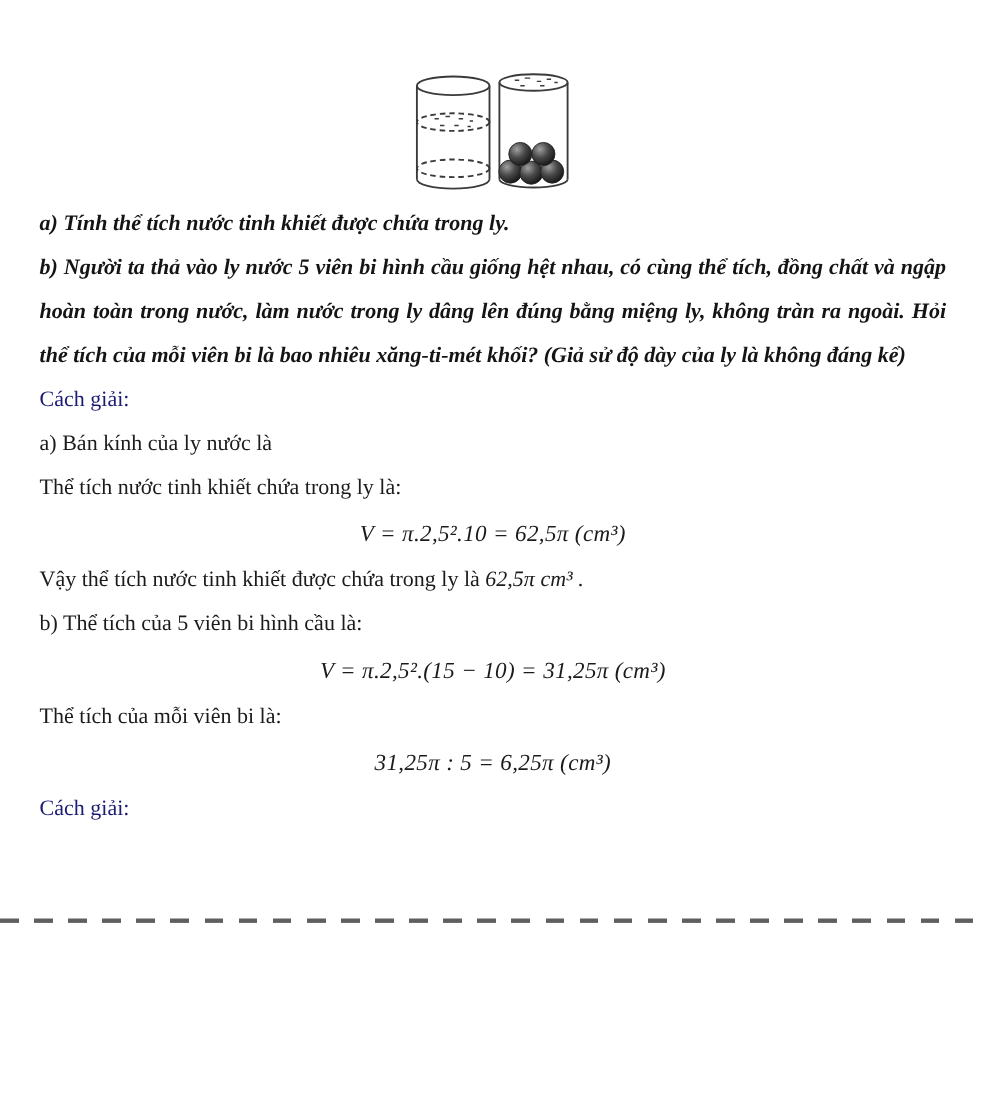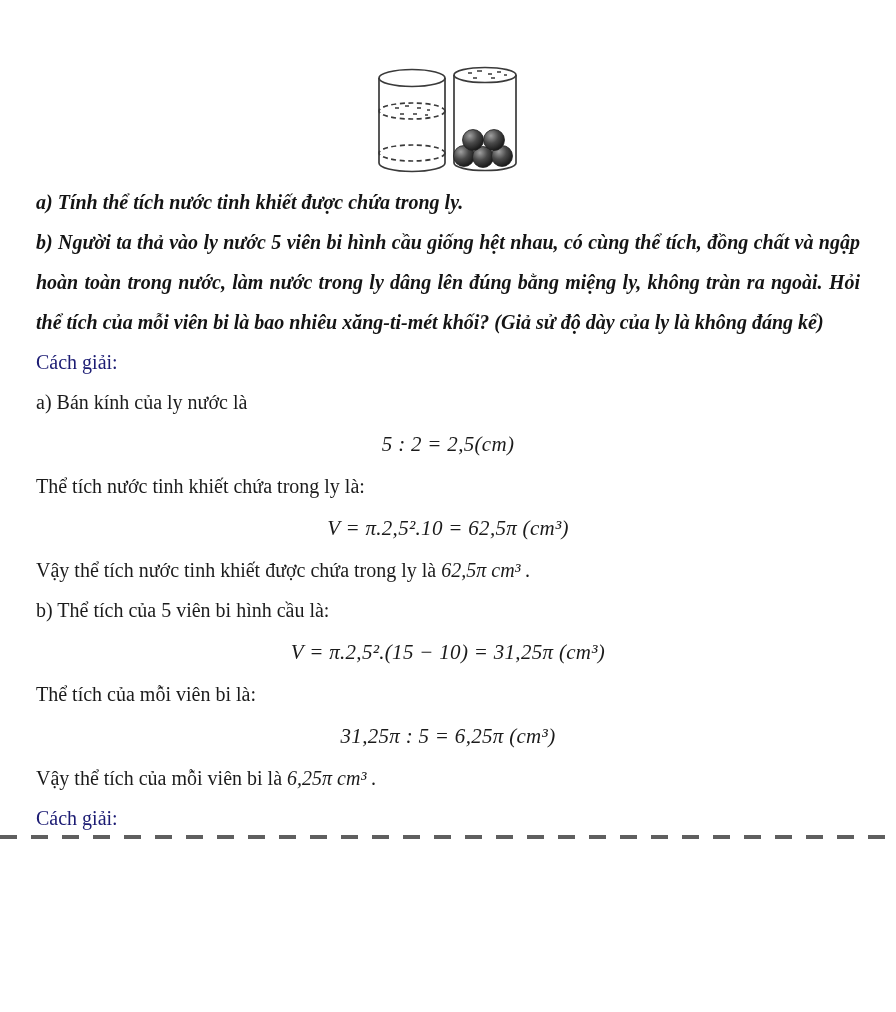--- a/index.html
+++ b/index.html
@@ -99,33 +99,31 @@
       </g>
     </svg>
   </div>
 
   <p class="stmt">a) Tính thể tích nước tinh khiết được chứa trong ly.</p>
   <p class="stmt">b) Người ta thả vào ly nước 5 viên bi hình cầu giống hệt nhau, có cùng thể tích, đồng chất và ngập hoàn toàn trong nước, làm nước trong ly dâng lên đúng bằng miệng ly, không tràn ra ngoài. Hỏi thể tích của mỗi viên bi là bao nhiêu xăng-ti-mét khối? (Giả sử độ dày của ly là không đáng kể)</p>
 
   <p class="solve-head">Cách giải:</p>
 
   <p class="body-line">a) Bán kính của ly nước là</p>
-  <div class="formula">5 : 2 = 2,5(cm)</div>
 
   <p class="body-line">Thể tích nước tinh khiết chứa trong ly là:</p>
   <div class="formula">V = π.2,5².10 = 62,5π (cm³)</div>
 
   <p class="body-line"><span>Vậy thể tích nước tinh khiết được chứa trong ly là </span><span class="inline-math">62,5π cm³ .</span></p>
 
   <p class="body-line">b) Thể tích của 5 viên bi hình cầu là:</p>
   <div class="formula">V = π.2,5².(15 − 10) = 31,25π (cm³)</div>
 
   <p class="body-line">Thể tích của mỗi viên bi là:</p>
   <div class="formula">31,25π : 5 = 6,25π (cm³)</div>
 
-  <p class="body-line"><span>Vậy thể tích của mỗi viên bi là </span><span class="inline-math">6,25π cm³ .</span></p>
 
 
   <p class="solve-head">Cách giải:</p>
 
   <div class="bottom-dashes"></div>
 
 </main>
 
 </body></html>

